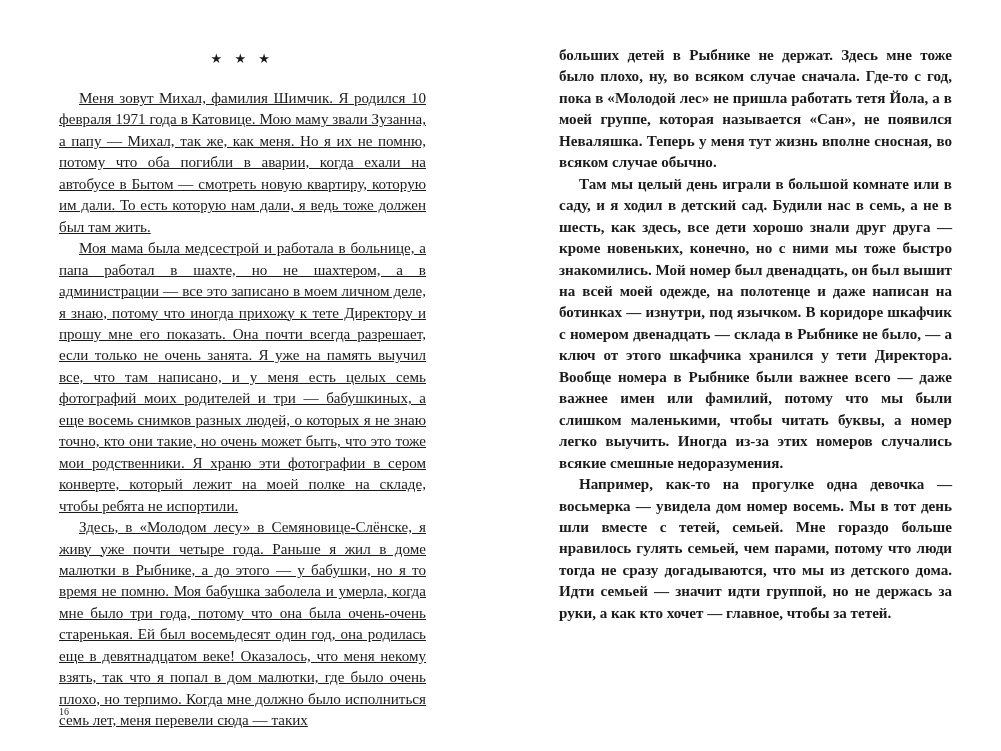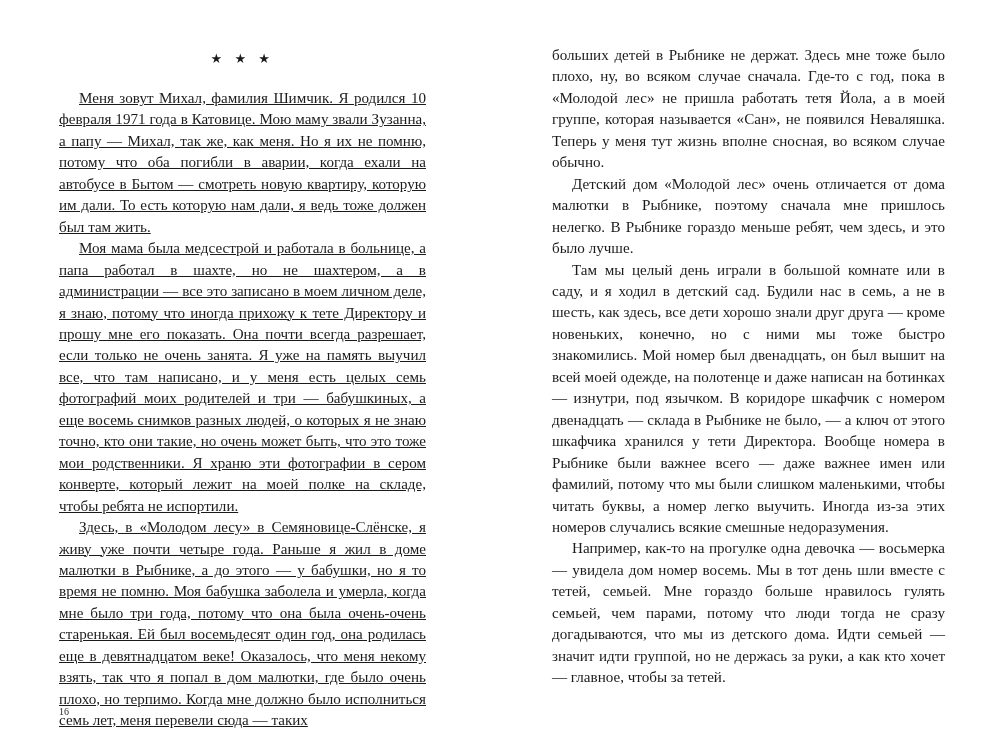--- a/index.html
+++ b/index.html
@@ -42,23 +42,24 @@
     text-justify: inter-word;
     color: #1b1b1b;
     -webkit-font-smoothing: antialiased;
   }
   .page-left .column {
     left: 59px;
     width: 367px;
     text-decoration: underline;
   }
   .page-right .column {
-    left: 52px;
+    left: 59px;
     width: 393px;
     top: 45px;
+    font-weight: bold;
   }
 
   .sep {
     position: absolute;
     top: 52px;
     left: 59px;
     width: 367px;
     text-align: center;
     font-size: 13px;
     letter-spacing: 4.5px;
@@ -102,20 +103,19 @@
       <p>Здесь, в «Молодом лесу» в Семяновице-Слёнске, я живу уже почти четыре года. Раньше я жил в доме малютки в Рыбнике, а до этого — у бабушки, но я то время не помню. Моя бабушка заболела и умерла, когда мне было три года, потому что она была очень-очень старенькая. Ей был восемьдесят один год, она родилась еще в девятнадцатом веке! Оказалось, что меня некому взять, так что я попал в дом малютки, где было очень плохо, но терпимо. Когда мне должно было исполниться семь лет, меня перевели сюда — таких</p>
     </div>
 
     <div class="folio">16</div>
   </div>
 
   <div class="page page-right">
 
     <div class="column">
       <p class="cont">больших детей в Рыбнике не держат. Здесь мне тоже было плохо, ну, во всяком случае сначала. Где-то с год, пока в «Молодой лес» не пришла работать тетя Йола, а в моей группе, которая называется «Сан», не появился Неваляшка. Теперь у меня тут жизнь вполне сносная, во всяком случае обычно.</p>
-      <p>Детский дом «Молодой лес» очень отличается от дома малютки в Рыбнике, поэтому сначала мне пришлось нелегко. В Рыбнике гораздо меньше ребят, чем здесь, и это было лучше.</p>
       <p>Там мы целый день играли в большой комнате или в саду, и я ходил в детский сад. Будили нас в семь, а не в шесть, как здесь, все дети хорошо знали друг друга — кроме новеньких, конечно, но с ними мы тоже быстро знакомились. Мой номер был двенадцать, он был вышит на всей моей одежде, на полотенце и даже написан на ботинках — изнутри, под язычком. В коридоре шкафчик с номером двенадцать — склада в Рыбнике не было, — а ключ от этого шкафчика хранился у тети Директора. Вообще номера в Рыбнике были важнее всего — даже важнее имен или фамилий, потому что мы были слишком маленькими, чтобы читать буквы, а номер легко выучить. Иногда из-за этих номеров случались всякие смешные недоразумения.</p>
       <p>Например, как-то на прогулке одна девочка — восьмерка — увидела дом номер восемь. Мы в тот день шли вместе с тетей, семьей. Мне гораздо больше нравилось гулять семьей, чем парами, потому что люди тогда не сразу догадываются, что мы из детского дома. Идти семьей — значит идти группой, но не держась за руки, а как кто хочет — главное, чтобы за тетей.</p>
     </div>
 
   </div>
 
 </div>
 
 </body></html>

